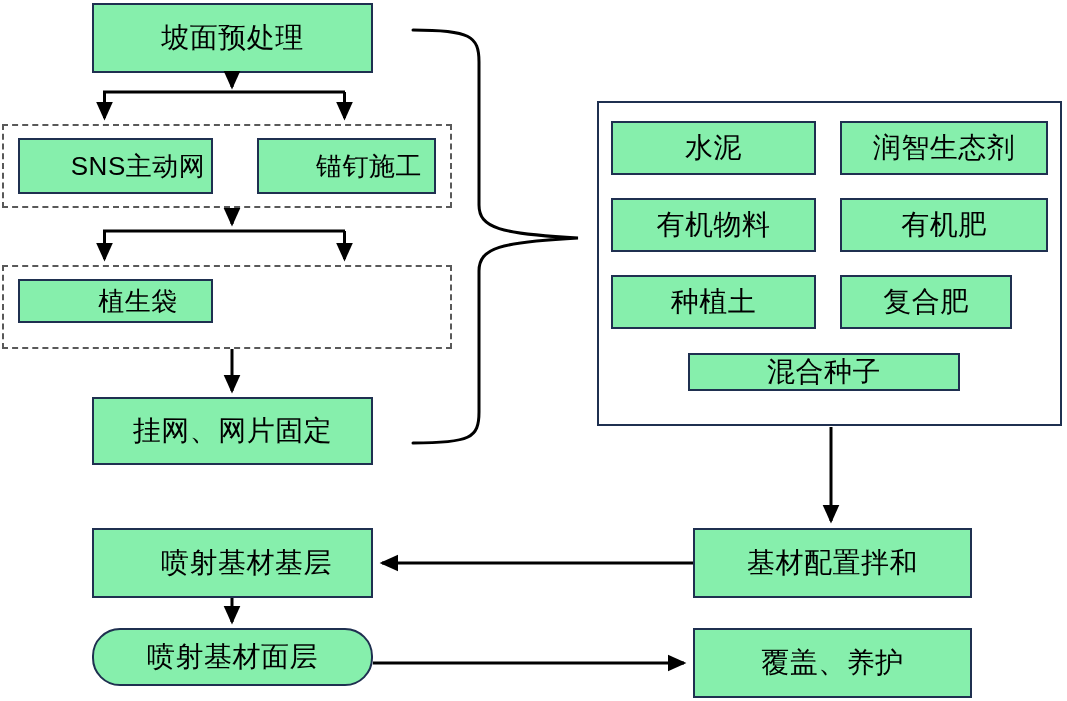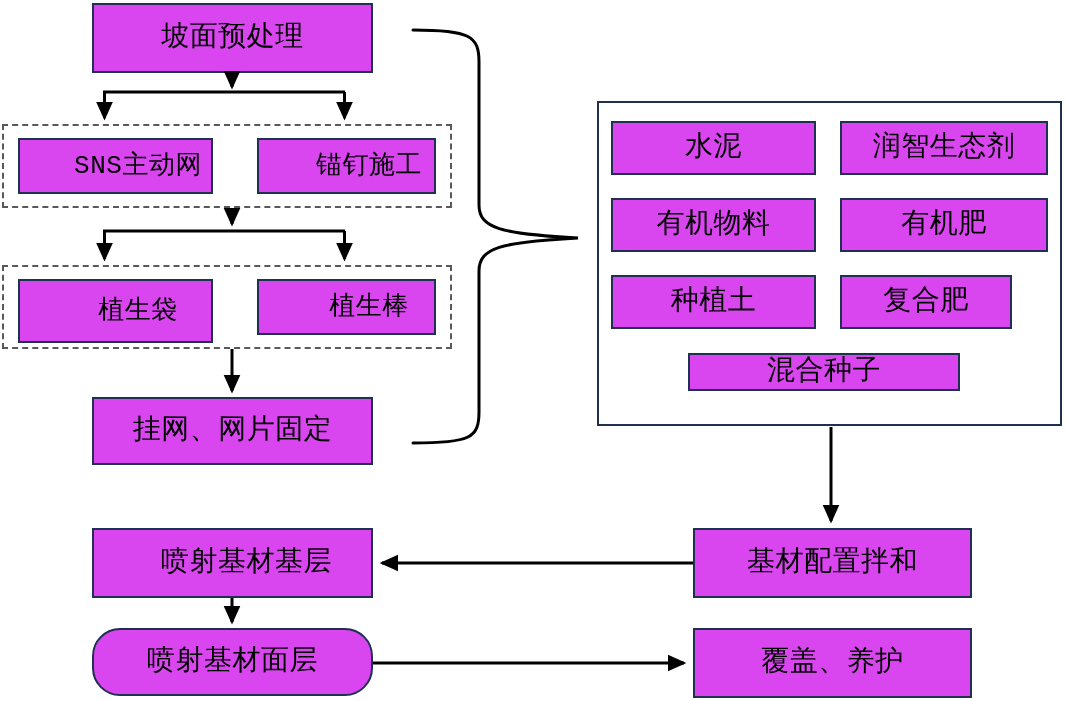--- a/index.html
+++ b/index.html
@@ -14,30 +14,29 @@
     position: relative;
     width: 1067px;
     height: 701px;
     background: #ffffff;
     overflow: hidden;
   }
   .node {
     position: absolute;
     box-sizing: border-box;
     border: 2px solid #1F3050;
-    background: #d946ef;
+    background: #86efac;
     display: flex;
     align-items: center;
     justify-content: center;
     color: #000000;
     font-size: 28px;
     line-height: 1.1;
     white-space: nowrap;
     letter-spacing: 0.5px;
-    font-family: Liberation Mono, monospace;
   }
   .node.small {
     font-size: 26px;
     border-width: 2px;
     padding-left: 45px;
   }
   .group-dashed {
     position: absolute;
     box-sizing: border-box;
     border: 2px dashed #595959;
@@ -74,36 +73,35 @@
 
 <div id="canvas">
 
   <div class="node" style="left:92px; top:3px; width:281px; height:70px;">坡面预处理</div>
 
   <div class="group-dashed" style="left:2px; top:124px; width:450px; height:84px;"></div>
   <div class="node small" style="left:18px; top:138px; width:195px; height:56px;">SNS主动网</div>
   <div class="node small" style="left:257px; top:138px; width:179px; height:56px;">锚钉施工</div>
 
   <div class="group-dashed" style="left:2px; top:265px; width:450px; height:84px;"></div>
-  <div class="node small" style="left:18px; top:279px; width:195px; height:64px;">植生袋</div>
-  <div class="node small" style="left:257px; top:279px; width:179px; height:56px;">植生棒</div>
+  <div class="node small" style="left:18px; top:279px; width:195px; height:44px;">植生袋</div>
 
   <div class="node" style="left:92px; top:397px; width:281px; height:68px;">挂网、网片固定</div>
 
   <div class="panel" style="left:597px; top:101px; width:465px; height:325px;"></div>
   <div class="node" style="left:611px; top:121px; width:205px; height:54px;">水泥</div>
   <div class="node" style="left:840px; top:121px; width:208px; height:54px;">润智生态剂</div>
   <div class="node" style="left:840px; top:198px; width:208px; height:54px;">有机肥</div>
   <div class="node" style="left:611px; top:198px; width:205px; height:54px;">有机物料</div>
   <div class="node" style="left:611px; top:275px; width:205px; height:54px;">种植土</div>
   <div class="node" style="left:840px; top:275px; width:172px; height:54px;">复合肥</div>
   <div class="node" style="left:688px; top:353px; width:272px; height:38px;">混合种子</div>
 
   <div class="node" style="left:92px; top:528px; width:281px; height:70px;padding-left:28px;">喷射基材基层</div>
-  <div class="node" style="left:92px; top:628px; width:281px; height:68px;border-radius:28px;">喷射基材面层</div>
+  <div class="node" style="left:92px; top:628px; width:281px; height:58px;border-radius:28px;">喷射基材面层</div>
   <div class="node" style="left:693px; top:528px; width:279px; height:70px;">基材配置拌和</div>
   <div class="node" style="left:693px; top:628px; width:279px; height:70px;">覆盖、养护</div>
 
   <svg class="overlay" viewBox="0 0 1067 701">
     <defs>
       <marker id="arrowhead" markerWidth="7" markerHeight="7" refX="5.4" refY="3.2" orient="auto" markerUnits="strokeWidth">
         <path d="M0,0.4 L6.2,3.2 L0,6.0 z" fill="#000000"></path>
       </marker>
     </defs>
 

